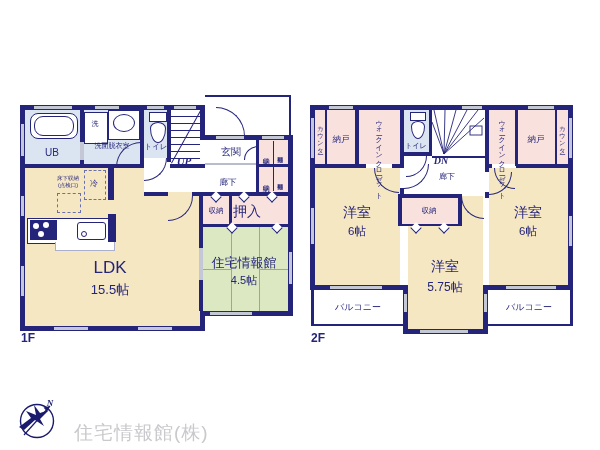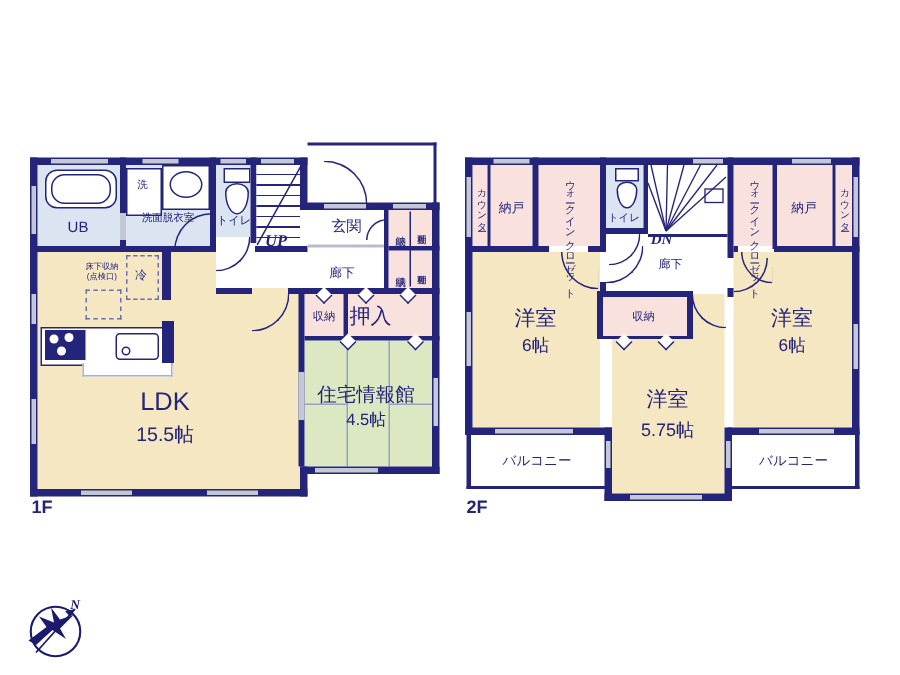--- a/index.html
+++ b/index.html
@@ -256,14 +256,15 @@
     <div class="lbl" style="left:318px;top:338px;font-size:12px;font-weight:bold;">2F</div>
   </div>
 
   <svg style="position:absolute;left:16px;top:396px;" width="46" height="48" viewBox="0 0 46 48">
     <circle cx="21" cy="25" r="16.5" fill="none" stroke="#1b1b6e" stroke-width="1.4"></circle>
     <line x1="8" y1="39" x2="34" y2="10" stroke="#1b1b6e" stroke-width="1.2"></line>
     <polygon points="34,10 27.5,11.5 31,15.5" fill="#1b1b6e"></polygon>
     <path d="M3 31 L15 22 L10 15 L20 19 L18 9 L24 17 L33 14 L24 23 L28 30 L19 24 L8 34 Z" fill="#1b1b6e"></path>
   </svg>
   <div class="lbl ital" style="left:50px;top:404px;font-size:9px;color:#1b1b6e;">N</div>
+  <div style="position:absolute;left:74px;top:420px;font-size:19px;color:#c9c9cd;letter-spacing:1px;font-family:'Liberation Sans',sans-serif;">住宅情報館(株)</div>
 
 </div>
 
 </body></html>

